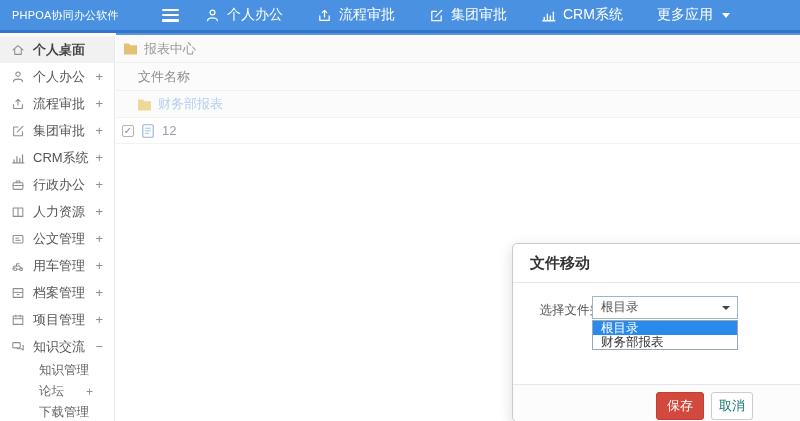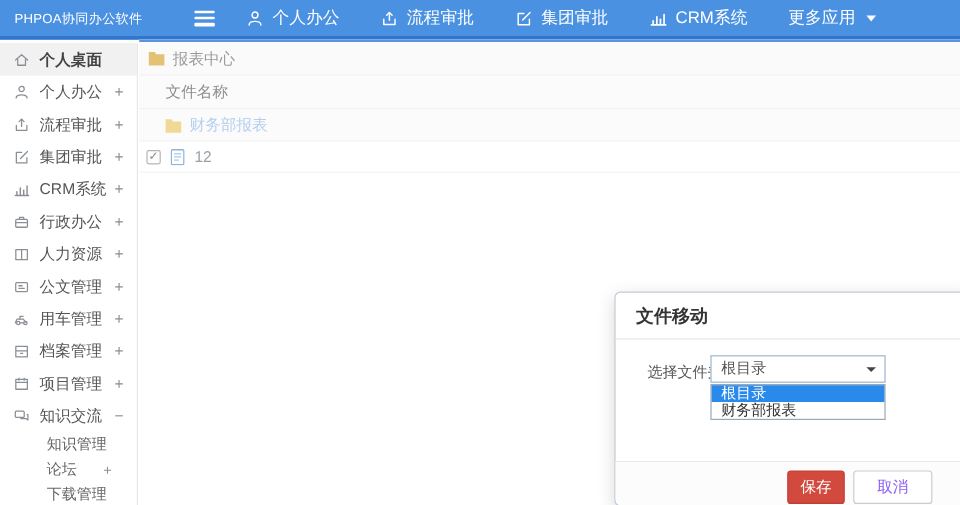--- a/index.html
+++ b/index.html
@@ -103,22 +103,22 @@
   .dd-option.selected { background:#2a8aec; color:#fff; }
   .modal-footer {
     position:absolute; left:0; right:0; bottom:0; height:37px;
     border-top:1px solid #e7e7e7; background:#fcfcfc; border-radius:0 0 5px 5px;
   }
   .btn-save {
     position:absolute; left:143px; top:7px; background:#d24a3e; color:#fff;
     border:1px solid #c43d33; border-radius:3px; padding:4px 10px; font-size:13px; cursor:pointer; font-family:inherit;
   }
   .btn-cancel {
-    position:absolute; left:198px; top:7px; background:#fff; color:#8b5cf6;
-    border:1px solid #ccc; border-radius:3px; padding:4px 19px; font-size:13px; cursor:pointer; font-family:inherit;
+    position:absolute; left:198px; top:7px; background:#fff; color:#0f766e;
+    border:1px solid #ccc; border-radius:3px; padding:4px 7px; font-size:13px; cursor:pointer; font-family:inherit;
   }
 </style>
 </head>
 <body>
 
 <div id="app">
 
   <div class="header">
     <div class="brand">PHPOA协同办公软件</div>
     <div class="hamburger">

